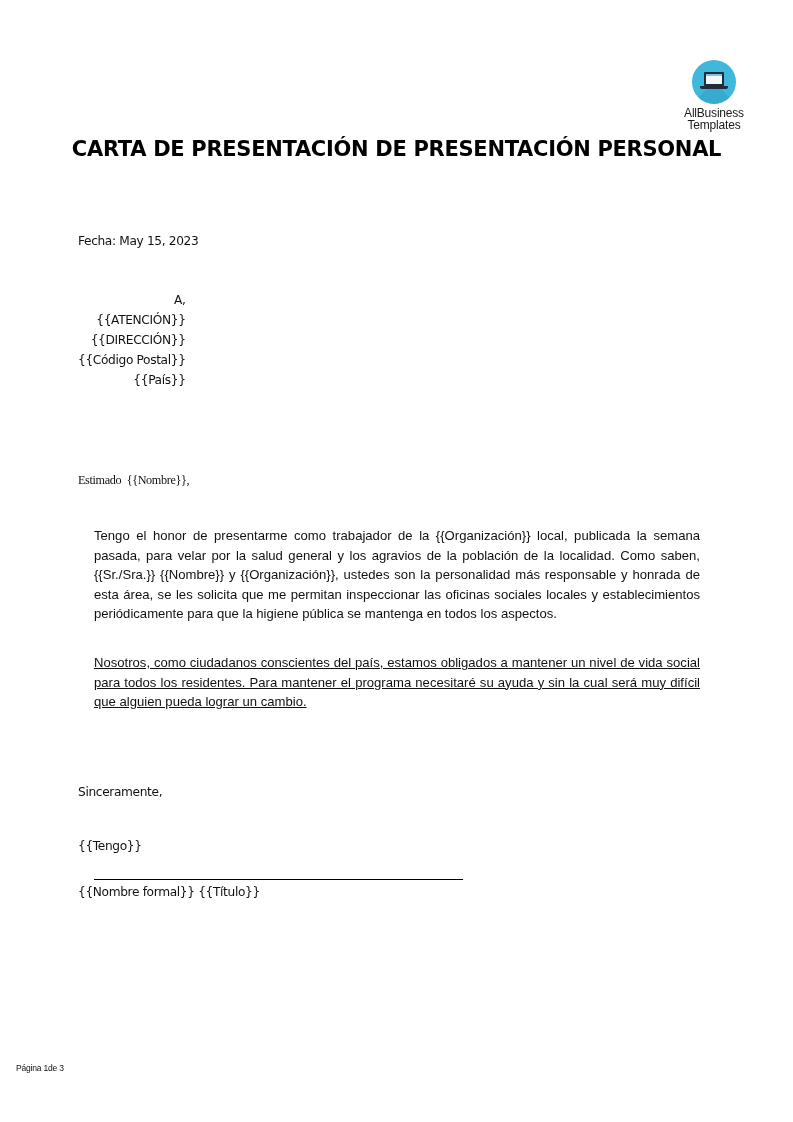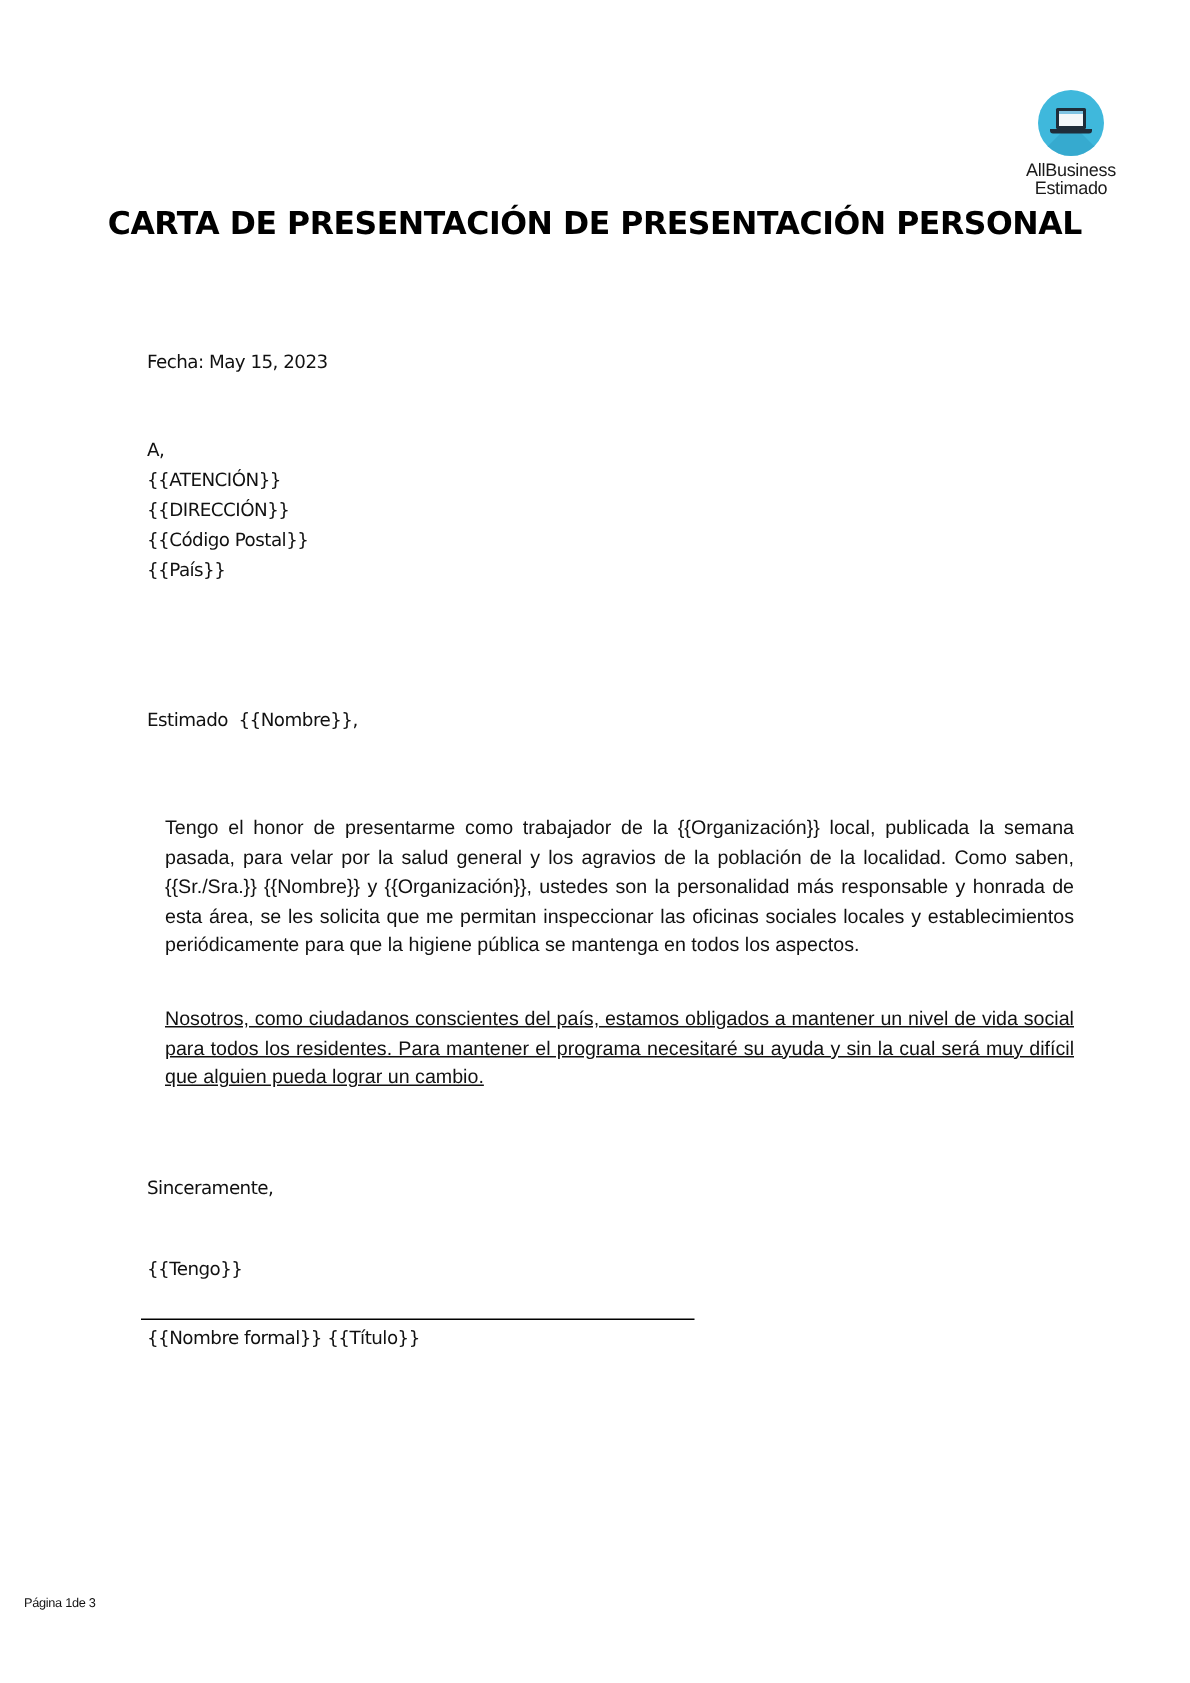--- a/index.html
+++ b/index.html
@@ -96,28 +96,29 @@
     }
     .body-text {
       font-family: "DejaVu Sans", "Liberation Sans", sans-serif;
       font-size: 12.2px;
       letter-spacing: -0.35px;
       color: #111111;
       line-height: 20px;
     }
     .block {
       position: absolute;
-      left: 98px;
+      left: 78px;
+      text-align: right;
     }
     .para {
       position: absolute;
       left: 94px;
       width: 606px;
       text-align: justify;
-      margin: 16px;
+      margin: 0;
       font-family: "Liberation Sans", "DejaVu Sans", sans-serif;
       font-size: 13.1px;
       line-height: 19.6px;
       color: #111111;
     }
     .line { display: block; white-space: nowrap; }
     .sig-line {
       position: absolute;
       left: 94px;
       top: 879px;
@@ -144,38 +145,38 @@
   <div class="logo">
     <div class="logo-circle">
       <div class="logo-shadow"></div>
       <div class="laptop-screen">
           <div class="laptop-screen-inner"></div>
         </div>
       <div class="laptop-base"></div>
     </div>
     <div class="logo-text">
       <span class="line">AllBusiness</span>
-      <span class="line">Estimado</span>
+      <span class="line">Templates</span>
     </div>
   </div>
 
   <div class="title">CARTA DE PRESENTACIÓN DE PRESENTACIÓN PERSONAL</div>
 
   <div class="block body-text" style="top:231px;">Fecha: May 15, 2023</div>
 
   <div class="block body-text" style="top:290px;">
     <span class="line">A,</span>
     <span class="line">{{ATENCIÓN}}</span>
     <span class="line">{{DIRECCIÓN}}</span>
     <span class="line">{{Código Postal}}</span>
     <span class="line">{{País}}</span>
   </div>
 
 
-  <div class="block body-text" style="top:470px; white-space: pre;">Estimado  {{Nombre}},</div>
+  <div class="block body-text" style="top:470px; white-space: pre; font-family: Liberation Serif, serif;">Estimado  {{Nombre}},</div>
 
   <p class="para" style="top:526px;">Tengo el honor de presentarme como trabajador de la {{Organización}} local, publicada la semana pasada, para velar por la salud general y los agravios de la población de la localidad. Como saben, {{Sr./Sra.}} {{Nombre}} y {{Organización}}, ustedes son la personalidad más responsable y honrada de esta área, se les solicita que me permitan inspeccionar las oficinas sociales locales y establecimientos periódicamente para que la higiene pública se mantenga en todos los aspectos.</p>
   <p class="para" style="top:653px;text-decoration:underline;">Nosotros, como ciudadanos conscientes del país, estamos obligados a mantener un nivel de vida social para todos los residentes. Para mantener el programa necesitaré su ayuda y sin la cual será muy difícil que alguien pueda lograr un cambio.</p>
 
   <div class="block body-text" style="top:782px;">Sinceramente,</div>
 
   <div class="block body-text" style="top:836px;">{{Tengo}}</div>
 
   <div class="sig-line"></div>
 

